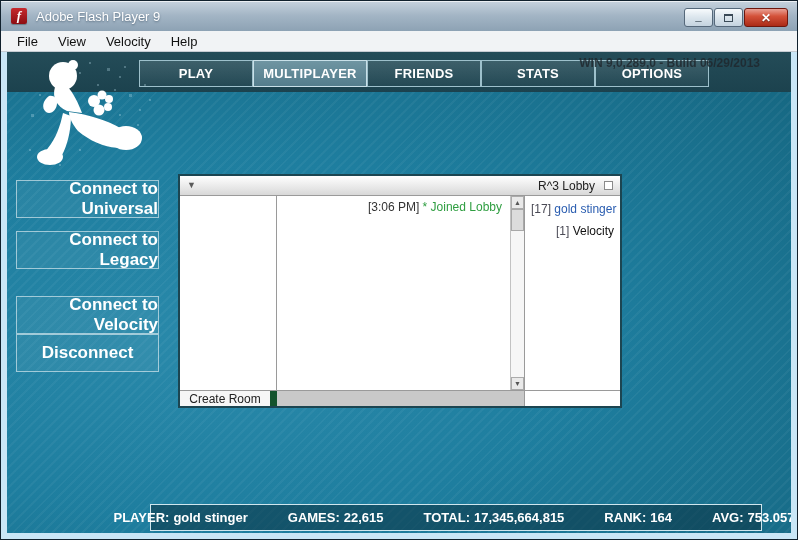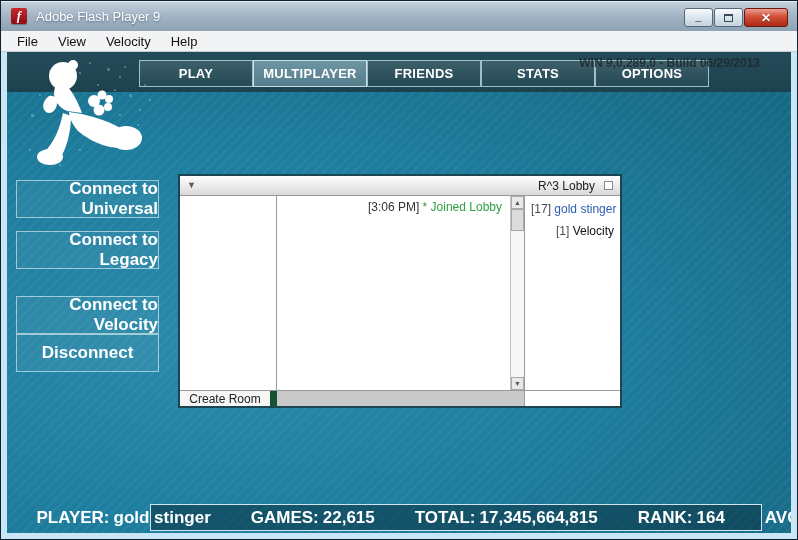--- a/index.html
+++ b/index.html
@@ -102,21 +102,21 @@
   .create-room { width:97px; flex:none; background:#f6f6f6; border-right:7px solid #14532d;
                  font-size:12px; color:#222; display:flex; align-items:center; justify-content:center;
                  cursor:pointer; }
   .chat-input { flex:1; background:#c9c9c9; border-right:1px solid #9a9a9a; }
   .users-fill { width:95px; flex:none; background:#fff; }
 
   
   .statusbar { position:absolute; left:143px; top:452px; width:612px; height:27px; z-index:2;
                background:rgba(11,50,64,.55); border:1px solid #cfe6ee;
                display:flex; align-items:center; justify-content:center; gap:36px;
-               color:#fff; font-size:17px; font-weight:bold; white-space:nowrap; }
+               color:#fff; font-size:13px; font-weight:bold; white-space:nowrap; }
   .stat span { margin-right:4px; }
 </style>
 </head>
 <body>
 
 <div class="window">
 
   <div class="titlebar">
     <span class="flash-icon">f</span>
     <span class="title-text">Adobe Flash Player 9</span>

